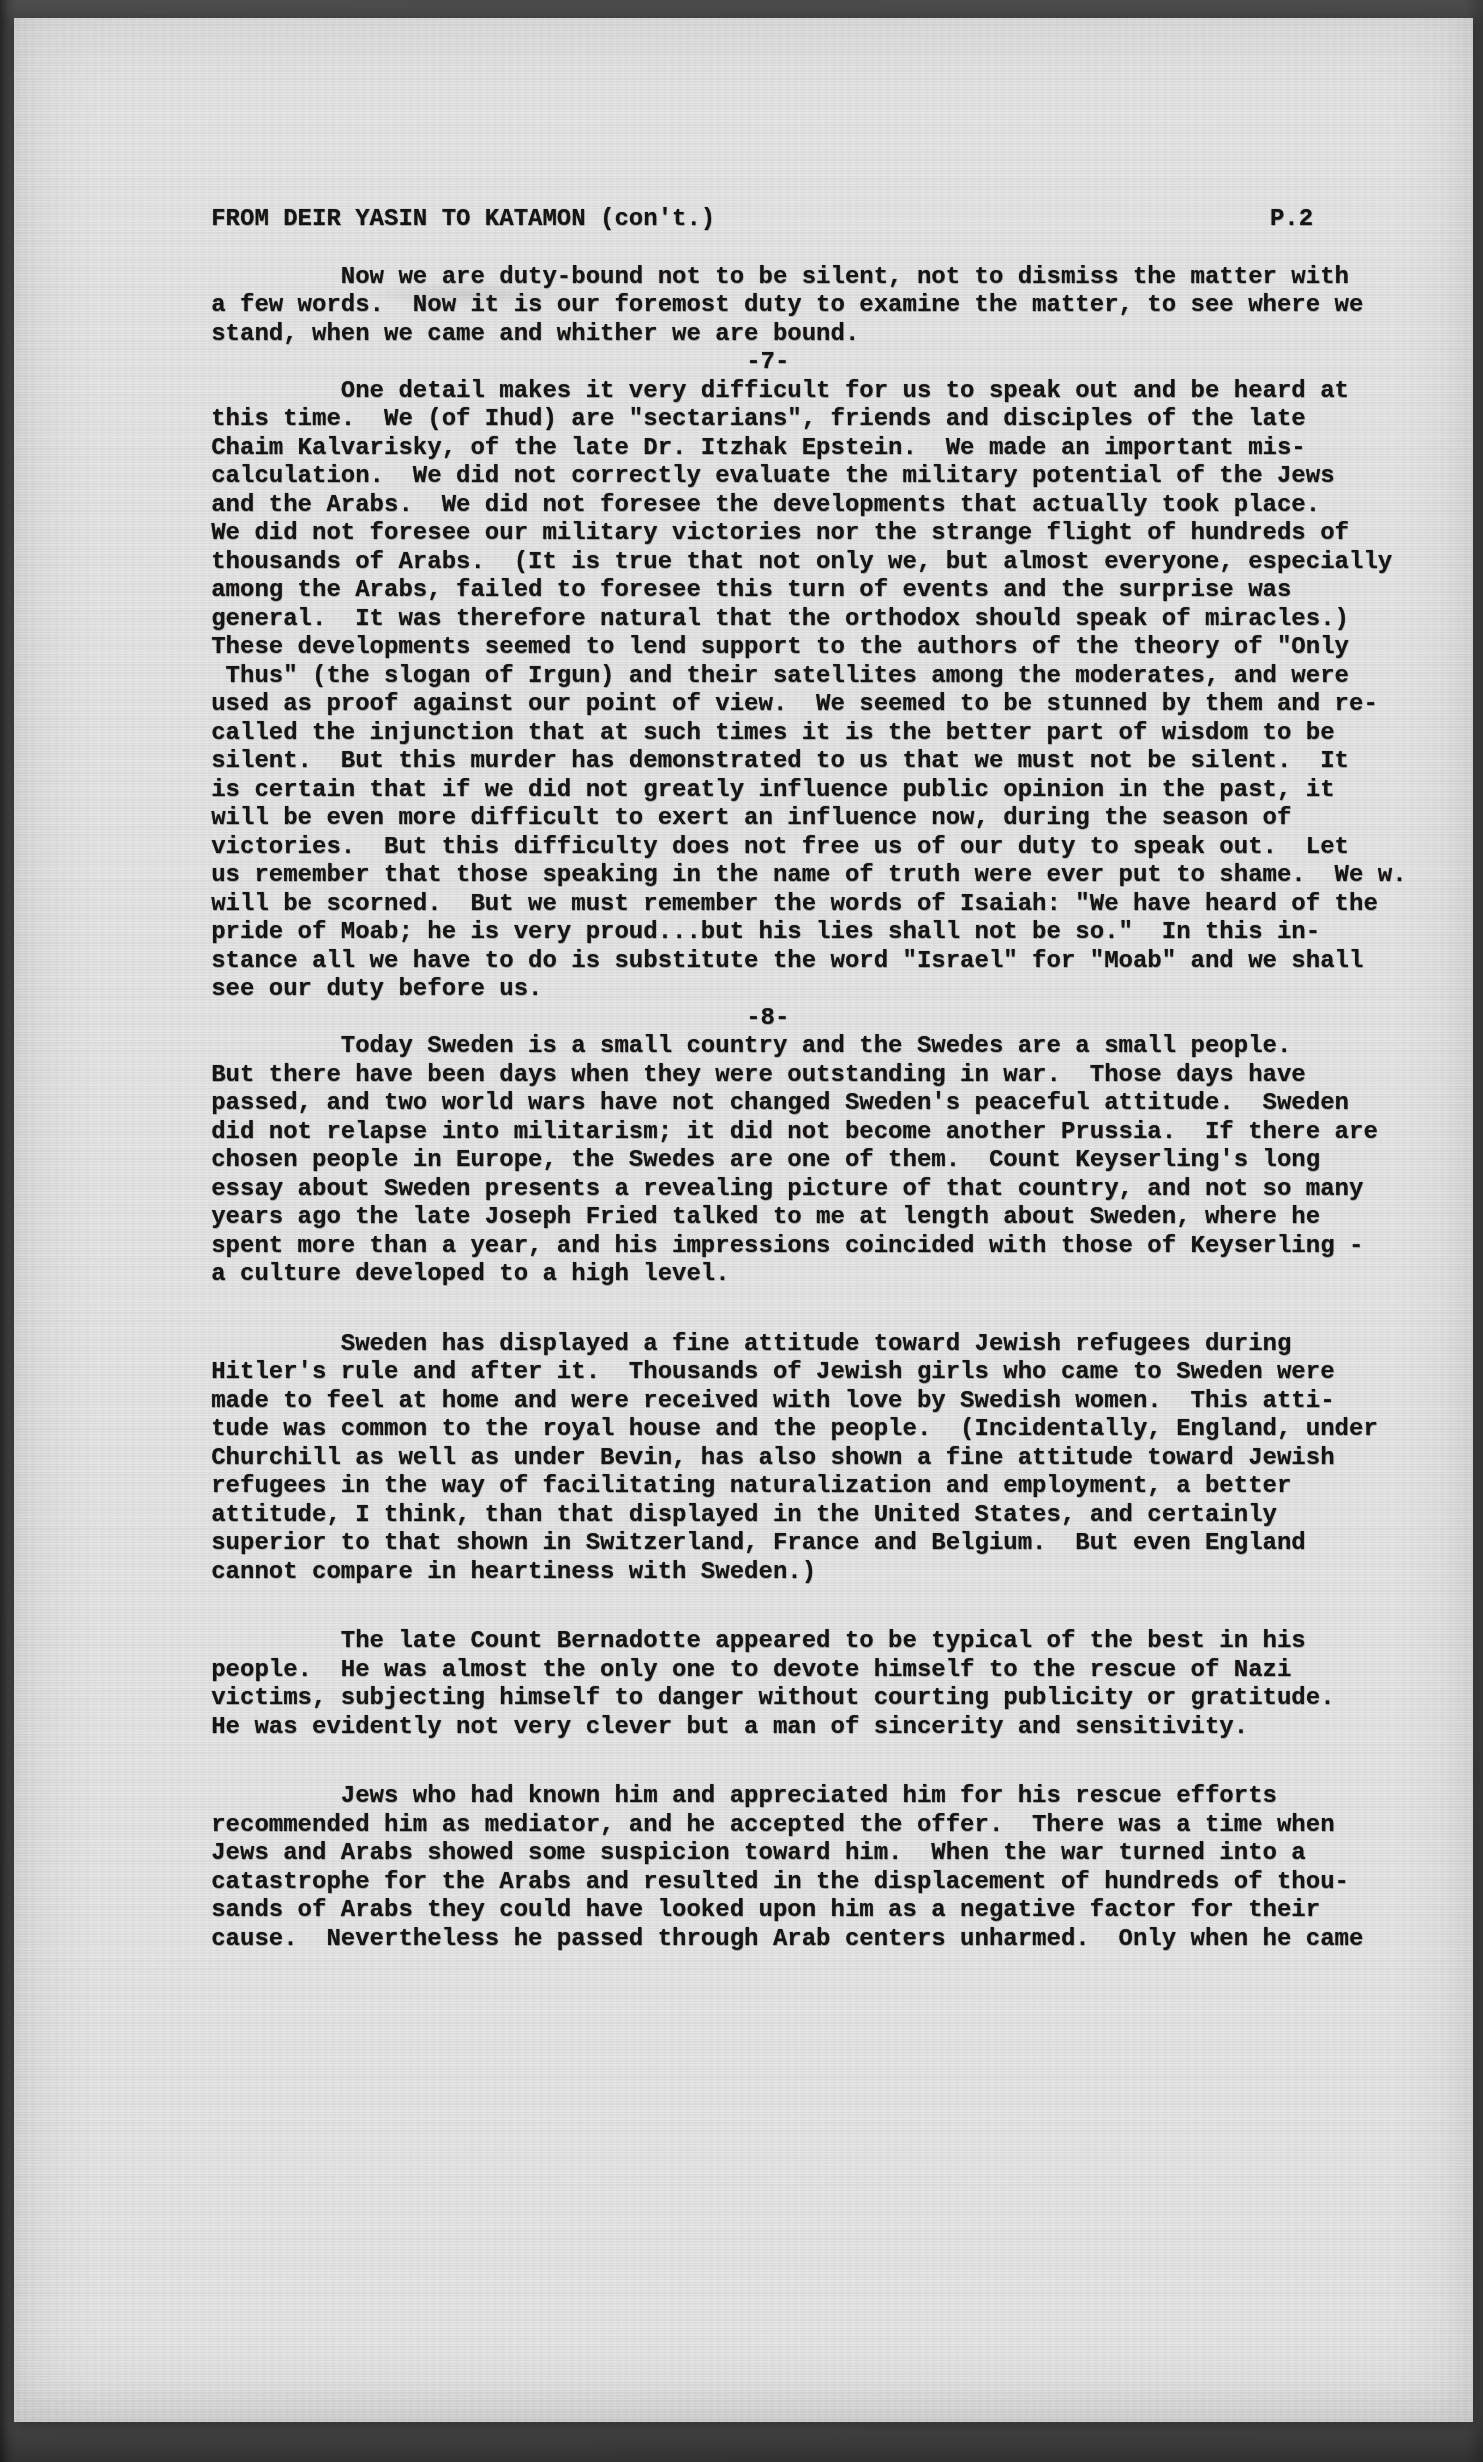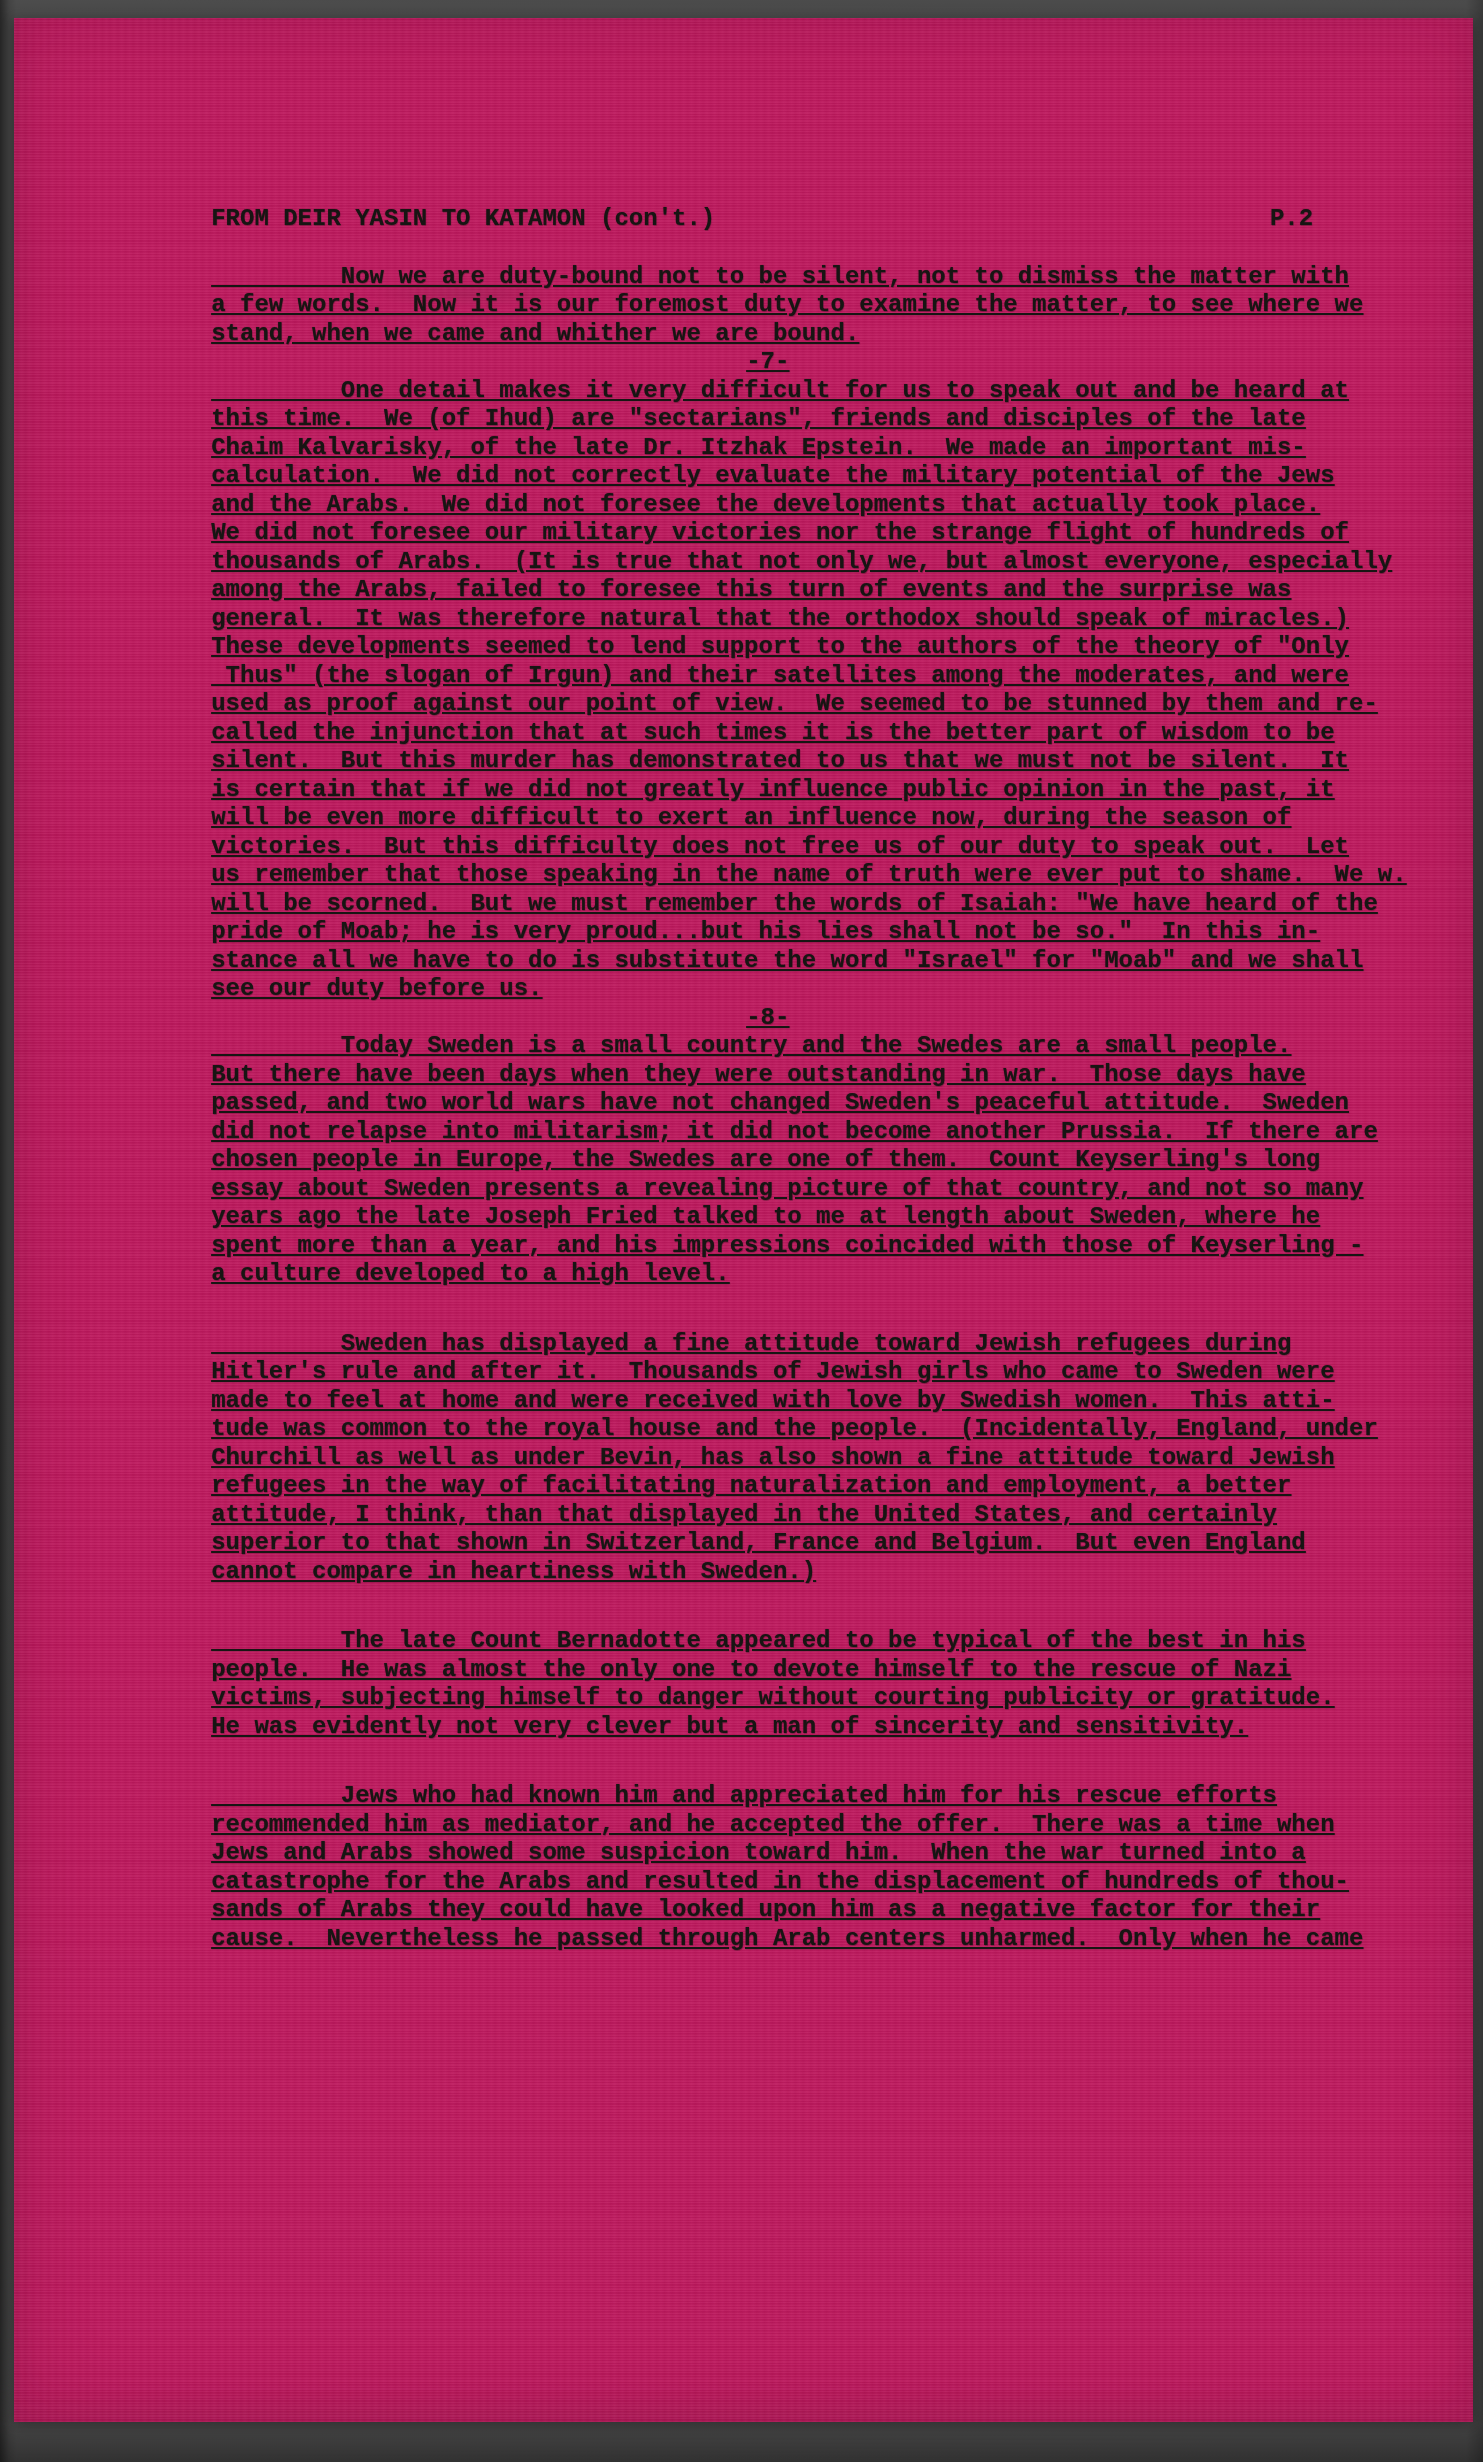--- a/index.html
+++ b/index.html
@@ -10,21 +10,21 @@
     background: #8f8f8f;
     background-image: linear-gradient(90deg, #5f5f5f 0px, #9f9f9f 8.8px, #b3b3b3 16.4px, #b0b0b0 1466px, #8a8a8a 1483px),
                       linear-gradient(180deg, #c2c2c2 0px, #b4b4b4 22px, #b0b0b0 2424px, #7e7e7e 2462px);
     background-blend-mode: multiply;
     font-family: "Liberation Mono", "DejaVu Sans Mono", monospace;
   }
   .paper {
     position: absolute;
     left: 14.2px; top: 17.5px;
     width: 1459px; height: 2404px;
-    background: #be185d;
+    background: #e5e5e5;
     box-shadow: inset 0 0 88px rgba(0,0,0,0.10), inset 0 -16.4px 33px rgba(0,0,0,0.06), 0 4.4px 12px rgba(0,0,0,0.30);
   }
   .paper-texture {
     position: absolute; inset: 0;
     background-image:
       repeating-linear-gradient(0deg, rgba(255,255,255,0.045) 0px, rgba(255,255,255,0.045) 1.1px, rgba(0,0,0,0.035) 1.6px, rgba(0,0,0,0.035) 2.7px),
       repeating-linear-gradient(90deg, rgba(255,255,255,0.02) 0px, rgba(0,0,0,0.02) 3.8px, rgba(255,255,255,0.02) 7.7px);
     pointer-events: none;
   }
   .scan-smudge {
@@ -42,21 +42,21 @@
     color: #171513;
     text-shadow: 0 0 1.1px rgba(25,23,20,0.55), 0.5px 0.5px 0.5px rgba(25,23,20,0.25);
     letter-spacing: 0px;
   }
   .header-row {
     display: flex;
     justify-content: space-between;
     width: 1102px;
     height: 28.5px;
   }
-  .block { white-space: pre; text-decoration: underline; }
+  .block { white-space: pre; }
   .first-para { margin-top: 29.5px; }
   .spaced { margin-top: 41px; }
   .marker { padding-left: 535px; }
 </style>
 </head>
 <body>
 
 <div class="paper">
   <div class="paper-texture"></div>
   <div class="scan-smudge"></div>

